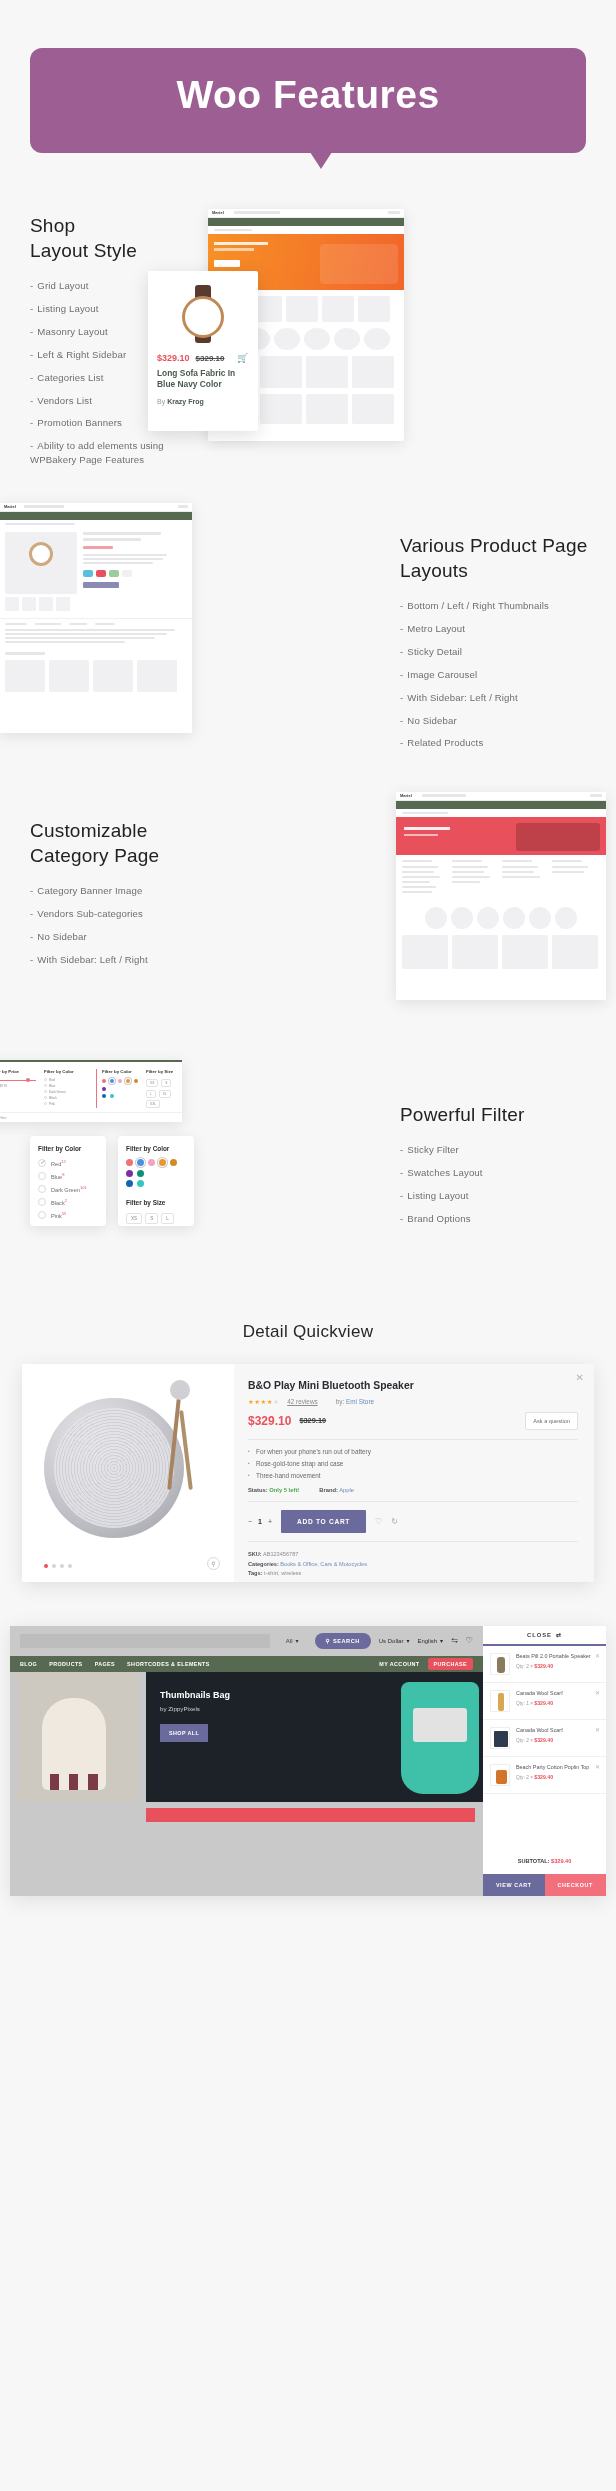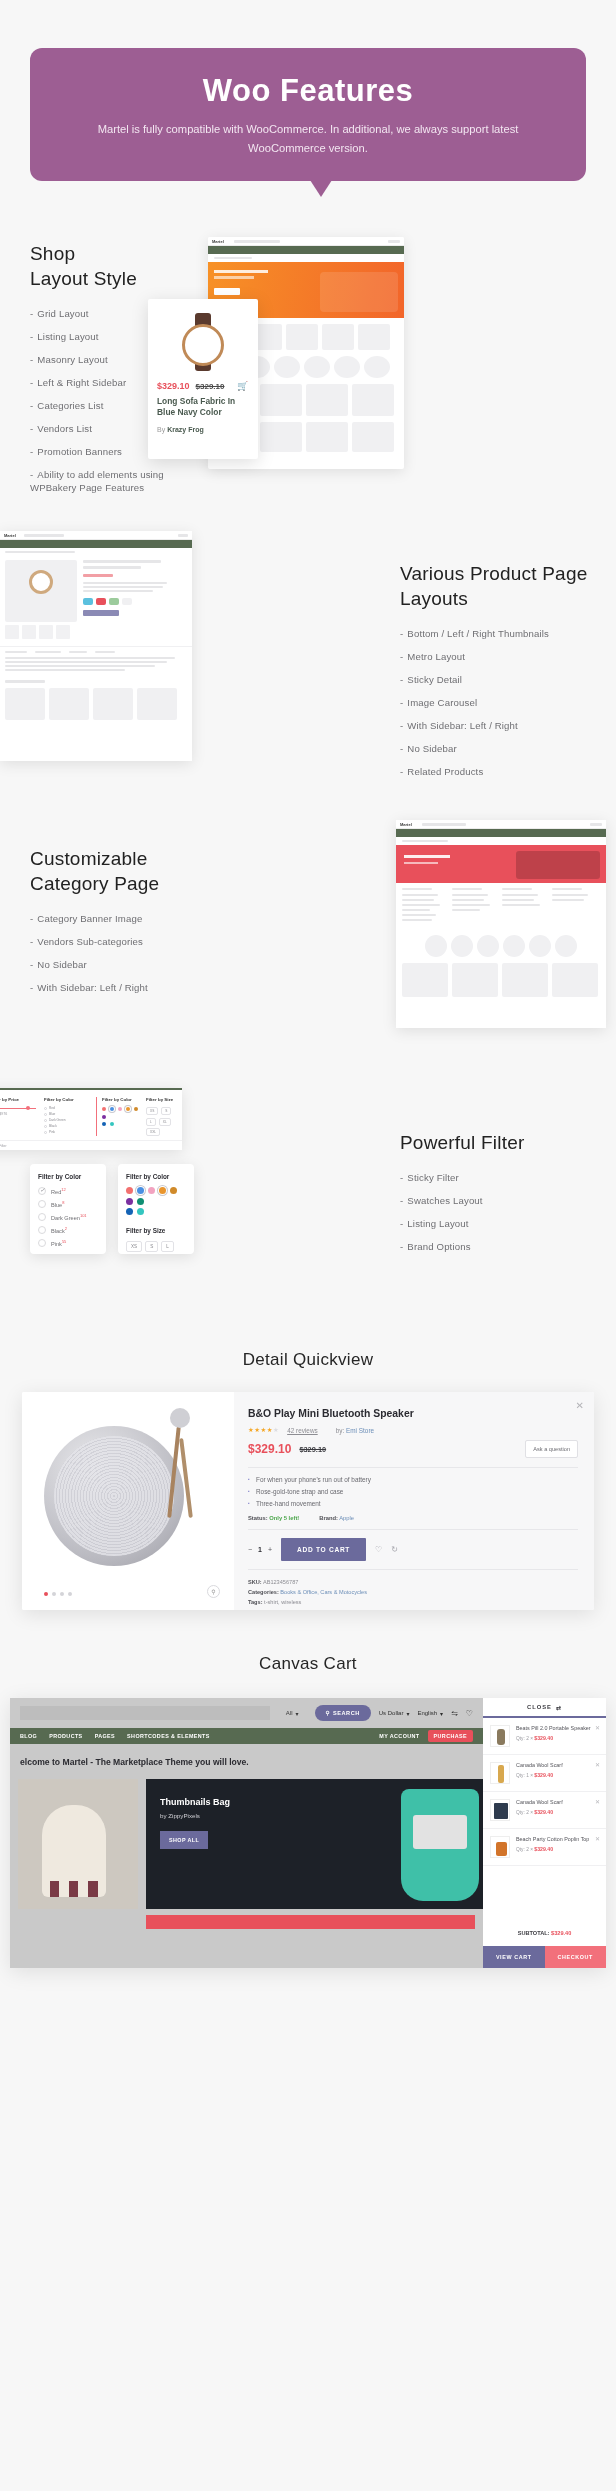--- a/index.html
+++ b/index.html
@@ -15,21 +15,21 @@
   .hero-wrap { padding: 48px 30px 0 30px; }
   .hero {
     background: #9d5e93;
     border-radius: 12px;
     padding: 26px 28px 24px;
     position: relative;
     text-align: center;
   }
   .hero-title {
     color: #fff;
-    font-size: 31px;
+    font-size: 39px;
     font-weight: bold;
     letter-spacing: .5px;
     line-height: 1.1;
     margin-bottom: 12px;
   }
   .hero-sub {
     color: #f3e6f1;
     font-size: 11.2px;
     line-height: 1.65;
   }
@@ -233,21 +233,20 @@
   .bt-view { background:#6b6a9c; } .bt-check { background:#f2707b; }
   .thumbs { display:flex; gap:3px; padding:4px 6px; }
   .thumbs i { display:block; width:14px; height:14px; background:#f1f1f3; border-radius:1px;}
 </style>
 </head>
 <body>
 
 <div class="hero-wrap">
   <div class="hero">
     <div class="hero-title">Woo Features</div>
-    <div class="hero-sub">Martel is fully compatible with WooCommerce. In additional, we always support latest WooCommerce version.</div>
     <div class="hero-tail"></div>
   </div>
 </div>
 
 <div class="section" id="shop-section">
 
   <div id="shop-text">
     <div class="sec-title">
       <span>Shop</span><br>
       <span>Layout Style</span>
@@ -665,21 +664,20 @@
       <div class="qv-foot">
         <div><b>SKU:</b> <span>AB123456787</span></div>
         <div><b>Categories:</b> <a>Books &amp; Office, Cars &amp; Motocycles</a></div>
         <div><b>Tags:</b> <span>t-shirt, wireless</span></div>
       </div>
     </div>
   </div>
 </div>
 
 <div class="section" id="cc-section">
-  <div class="center-title">Canvas Cart</div>
 
   <div id="cc-wrap">
     <div id="cc-site">
       <div class="cc-top">
         <div class="cc-search"></div>
         <div class="cc-allbtn">
           <span>All</span>
             <span>▾</span>
         </div>
         <div class="cc-srch-btn">
@@ -702,21 +700,20 @@
         <span>BLOG</span>
         <span>PRODUCTS</span>
         <span>PAGES</span>
         <span>SHORTCODES &amp; ELEMENTS</span>
         <div class="right">
           <span>MY ACCOUNT</span>
           <span class="cc-purch">PURCHASE</span>
         </div>
       </div>
 
-      <div class="cc-welcome">elcome to Martel - The Marketplace Theme you will love.</div>
 
       <div class="cc-hero">
         <div class="cc-hero-l">
           <div class="stool"></div>
         </div>
         <div class="cc-hero-r">
           <div class="cc-bagimg"></div>
           <div class="cc-bag-t">Thumbnails Bag</div>
           <div class="cc-bag-s">by ZippyPixels</div>
           <div class="cc-shop">SHOP ALL</div>

